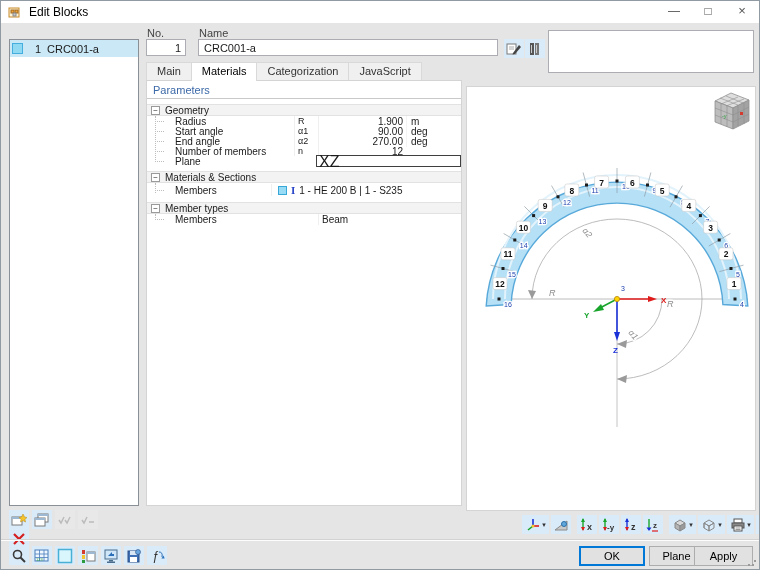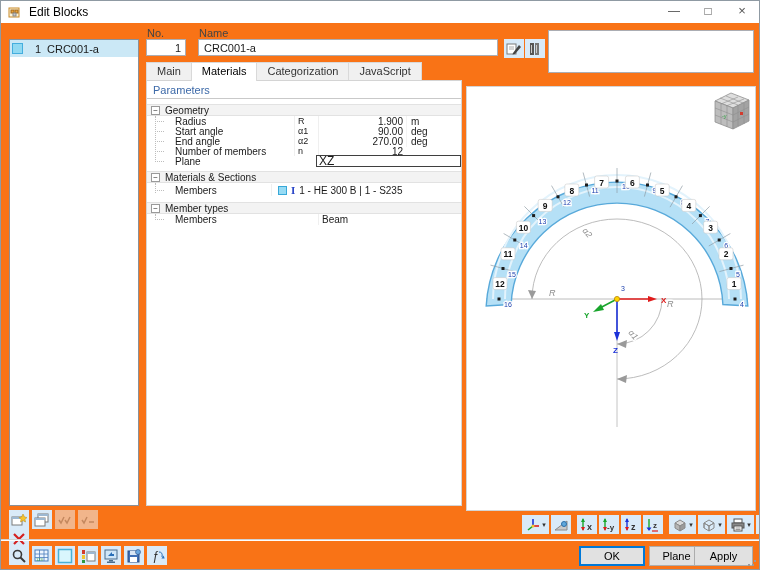--- a/index.html
+++ b/index.html
@@ -1,18 +1,18 @@
 <!DOCTYPE html>
 <html><head>
 <meta charset="utf-8">
 <style>
   * { margin:0; padding:0; box-sizing:border-box; }
   html,body { width:760px; height:570px; }
   body { font-family:"Liberation Sans","DejaVu Sans",sans-serif; font-size:11px; color:#1a1a1a; }
-  .window { position:relative; width:760px; height:570px; background:#f97316; border:1px solid #8f9aa3; overflow:hidden; }
+  .window { position:relative; width:760px; height:570px; background:#e5e5e5; border:1px solid #8f9aa3; overflow:hidden; }
 
   
   .titlebar { position:absolute; left:0; top:0; width:100%; height:22px; background:#ffffff; }
   .titlebar .ticon { position:absolute; left:7px; top:3px; }
   .titlebar .ttext { position:absolute; left:28px; top:4px; font-size:12px; color:#000; }
   .wbtn { position:absolute; top:0; width:34px; height:22px; text-align:center; line-height:20px; color:#555; font-size:12px; }
   .wbtn.min { right:68px; } .wbtn.max { right:34px; } .wbtn.close { right:0; font-size:13px; }
 
   
   .list-label { position:absolute; left:9px; top:38px; color:#444; }
@@ -53,21 +53,21 @@
   .sec-rows { position:relative; }
   .sec-rows::before { content:''; position:absolute; left:8px; top:0; bottom:4px; border-left:1px dotted #bdbdbd; }
   .prow { display:flex; align-items:center; height:10px; font-size:10px; position:relative; padding-left:28px; }
   .prow::before { content:''; position:absolute; left:8px; top:50%; width:9px; border-top:1px dotted #bdbdbd; }
   .prow .lab { flex:1; }
   .prow .sym { width:24px; border-left:1px solid #efefef; padding-left:3px; font-size:9px; }
   .prow .val { width:88px; text-align:right; padding-right:3px; border-left:1px solid #efefef; }
   .prow .unit { width:55px; padding-left:4px; border-left:1px solid #f3f3f3; }
   .prow .valL { width:143px; text-align:left; padding-left:3px; border-left:1px solid #efefef; }
   .prow.tall { height:14px; }
-  .editcell { width:145px; height:12px; border:1px solid #3f3f3f; background:#fff; padding:0 0 0 2px; font-size:12px; line-height:11px; }
+  .editcell { width:145px; height:12px; border:1px solid #3f3f3f; background:#fff; padding:0 0 0 2px; font-size:16px; line-height:11px; }
   .swatch { width:9px; height:9px; background:#97dbf4; border:1px solid #38a8d8; margin:0 4px 0 3px; }
   .ibeam { font-family:"Liberation Serif","DejaVu Serif",serif; color:#2b46c8; font-weight:bold; font-size:11px; margin-right:4px; }
 
   
   .viewport { position:absolute; left:465px; top:85px; width:290px; height:425px; background:#fff; border:1px solid #d4d4d4; }
   .gfx-toolbar { position:absolute; left:521px; top:514px; white-space:nowrap; }
   .gfx-toolbar .ib { margin-right:2px; }
   .gfx-toolbar .gap { display:inline-block; width:4px; }
 
   
@@ -214,21 +214,21 @@
             <span class="minusbox">−</span>
             <span>Materials &amp; Sections</span>
           </div>
           <div class="sec-rows">
             <div class="prow tall">
               <span class="lab">Members</span>
               <span class="sym"></span>
               <span class="valL" style="display: flex; align-items: center; width: 190px;">
                 <span class="swatch"></span>
                 <span class="ibeam">I</span>
-                <span>1 - HE 300 B | 1 - S235</span>
+                <span>1 - HE 200 B | 1 - S235</span>
               </span>
             </div>
           </div>
         </div>
         <div class="sec">
           <div class="sec-head">
             <span class="minusbox">−</span>
             <span>Member types</span>
           </div>
           <div class="sec-rows">

